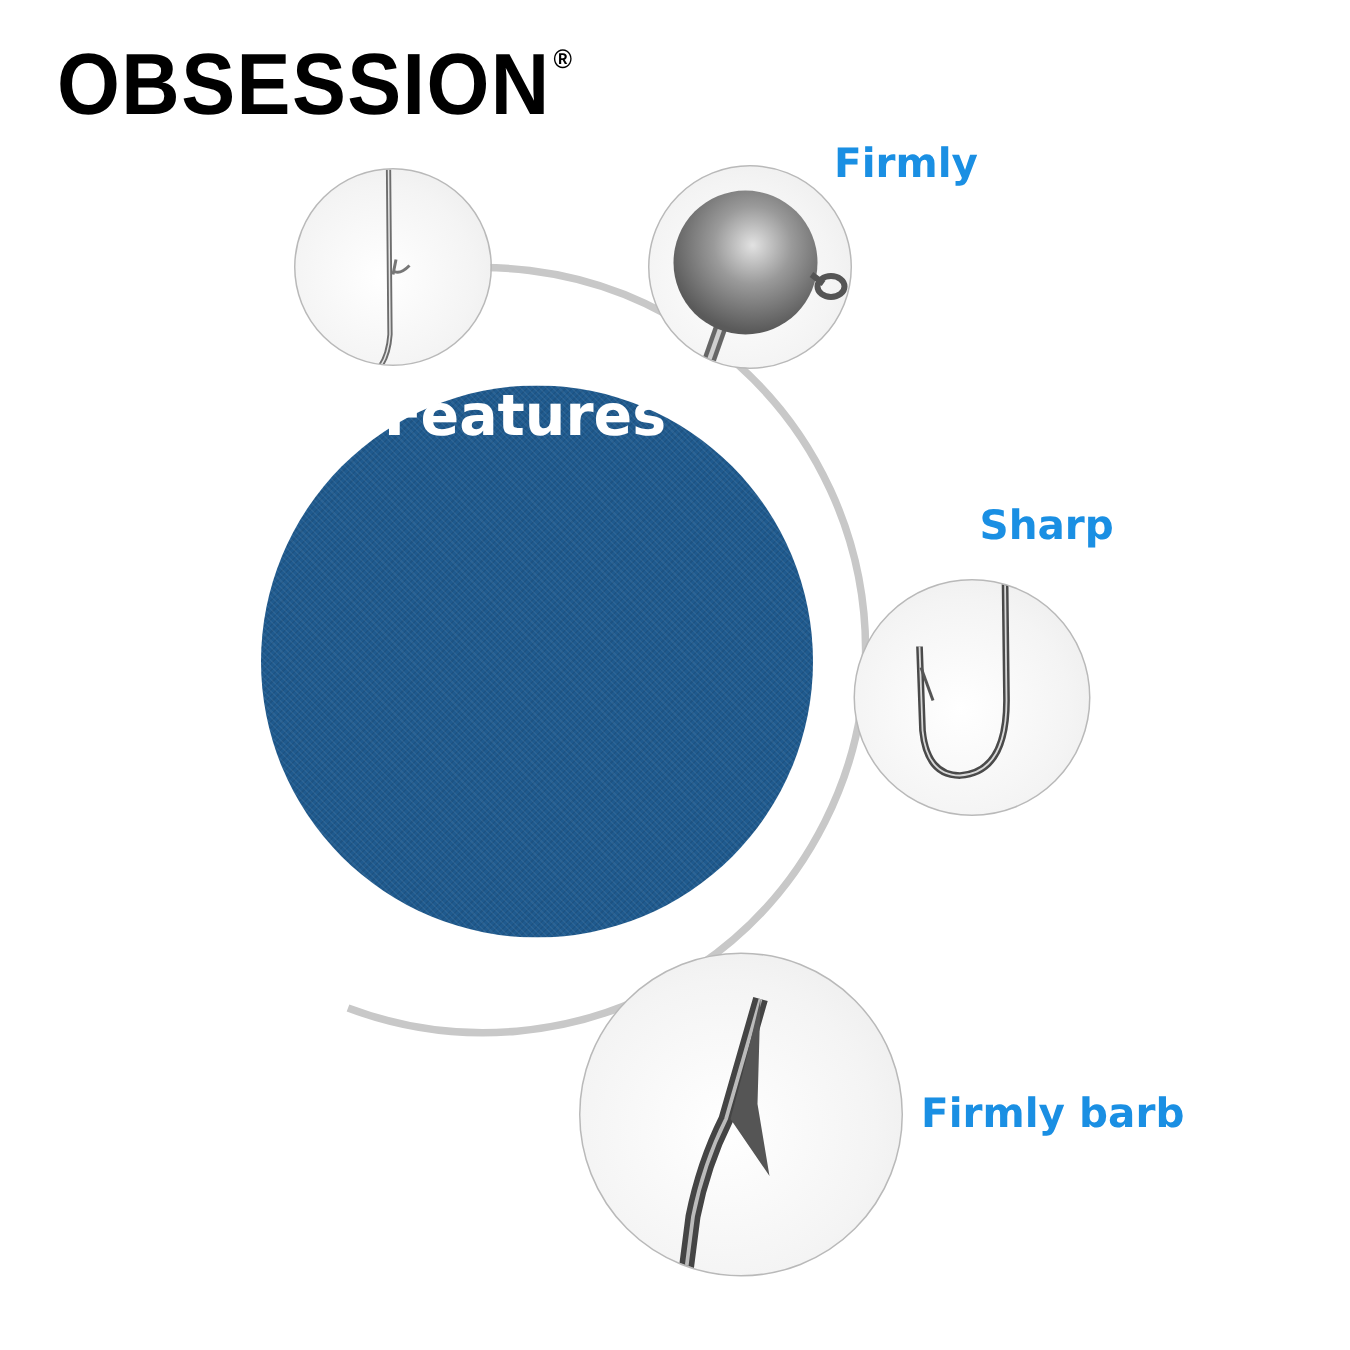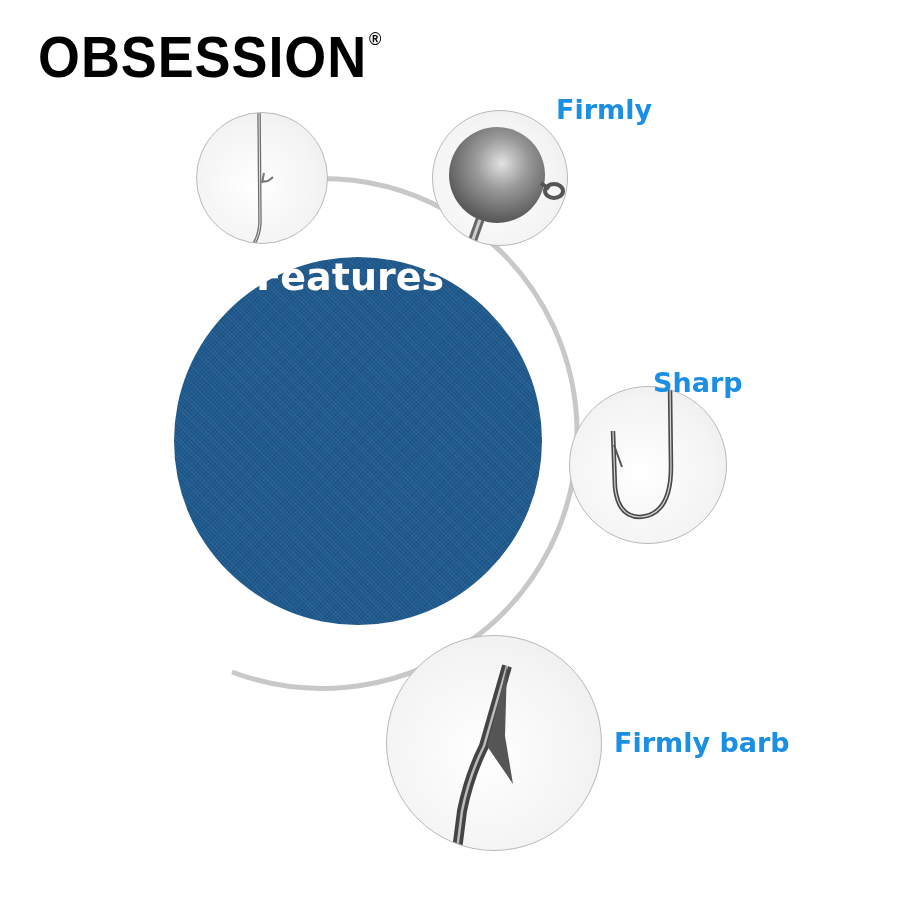--- a/index.html
+++ b/index.html
@@ -74,21 +74,21 @@
 </div>
 <div class="label" style="left:556px; top:96px;">Firmly</div>
 
 <div class="detail" style="left:569px; top:386px; width:156px; height:156px;">
   <svg width="156" height="156">
     <path d="M 100 -2 L 101 80 Q 101 128 70 130 Q 48 130 45 100 L 43 44" fill="none" stroke="#4a4a4a" stroke-width="4.5"></path>
     <path d="M 100 -2 L 101 80 Q 101 128 70 130 Q 48 130 45 100 L 43 44" fill="none" stroke="#d8d8d8" stroke-width="1.2"></path>
     <path d="M 44 58 L 52 80" stroke="#555" stroke-width="2"></path>
   </svg>
 </div>
-<div class="label" style="left:653px; top:337px;margin-top:32px;">Sharp</div>
+<div class="label" style="left:653px; top:337px;">Sharp</div>
 
 <div class="detail" style="left:386px; top:635px; width:214px; height:214px;">
   <svg width="214" height="214">
     <path d="M 120 30 L 97 110 Q 82 140 75 175 L 70 214" fill="none" stroke="#444" stroke-width="10"></path>
     <path d="M 120 30 L 97 110 Q 82 140 75 175 L 70 214" fill="none" stroke="#bbb" stroke-width="2.5"></path>
     <path d="M 120 30 L 108 80 L 100 110 L 126 148 L 118 100 Z" fill="#555"></path>
   </svg>
 </div>
 <div class="label" style="left:614px; top:729px;">Firmly barb</div>
 

